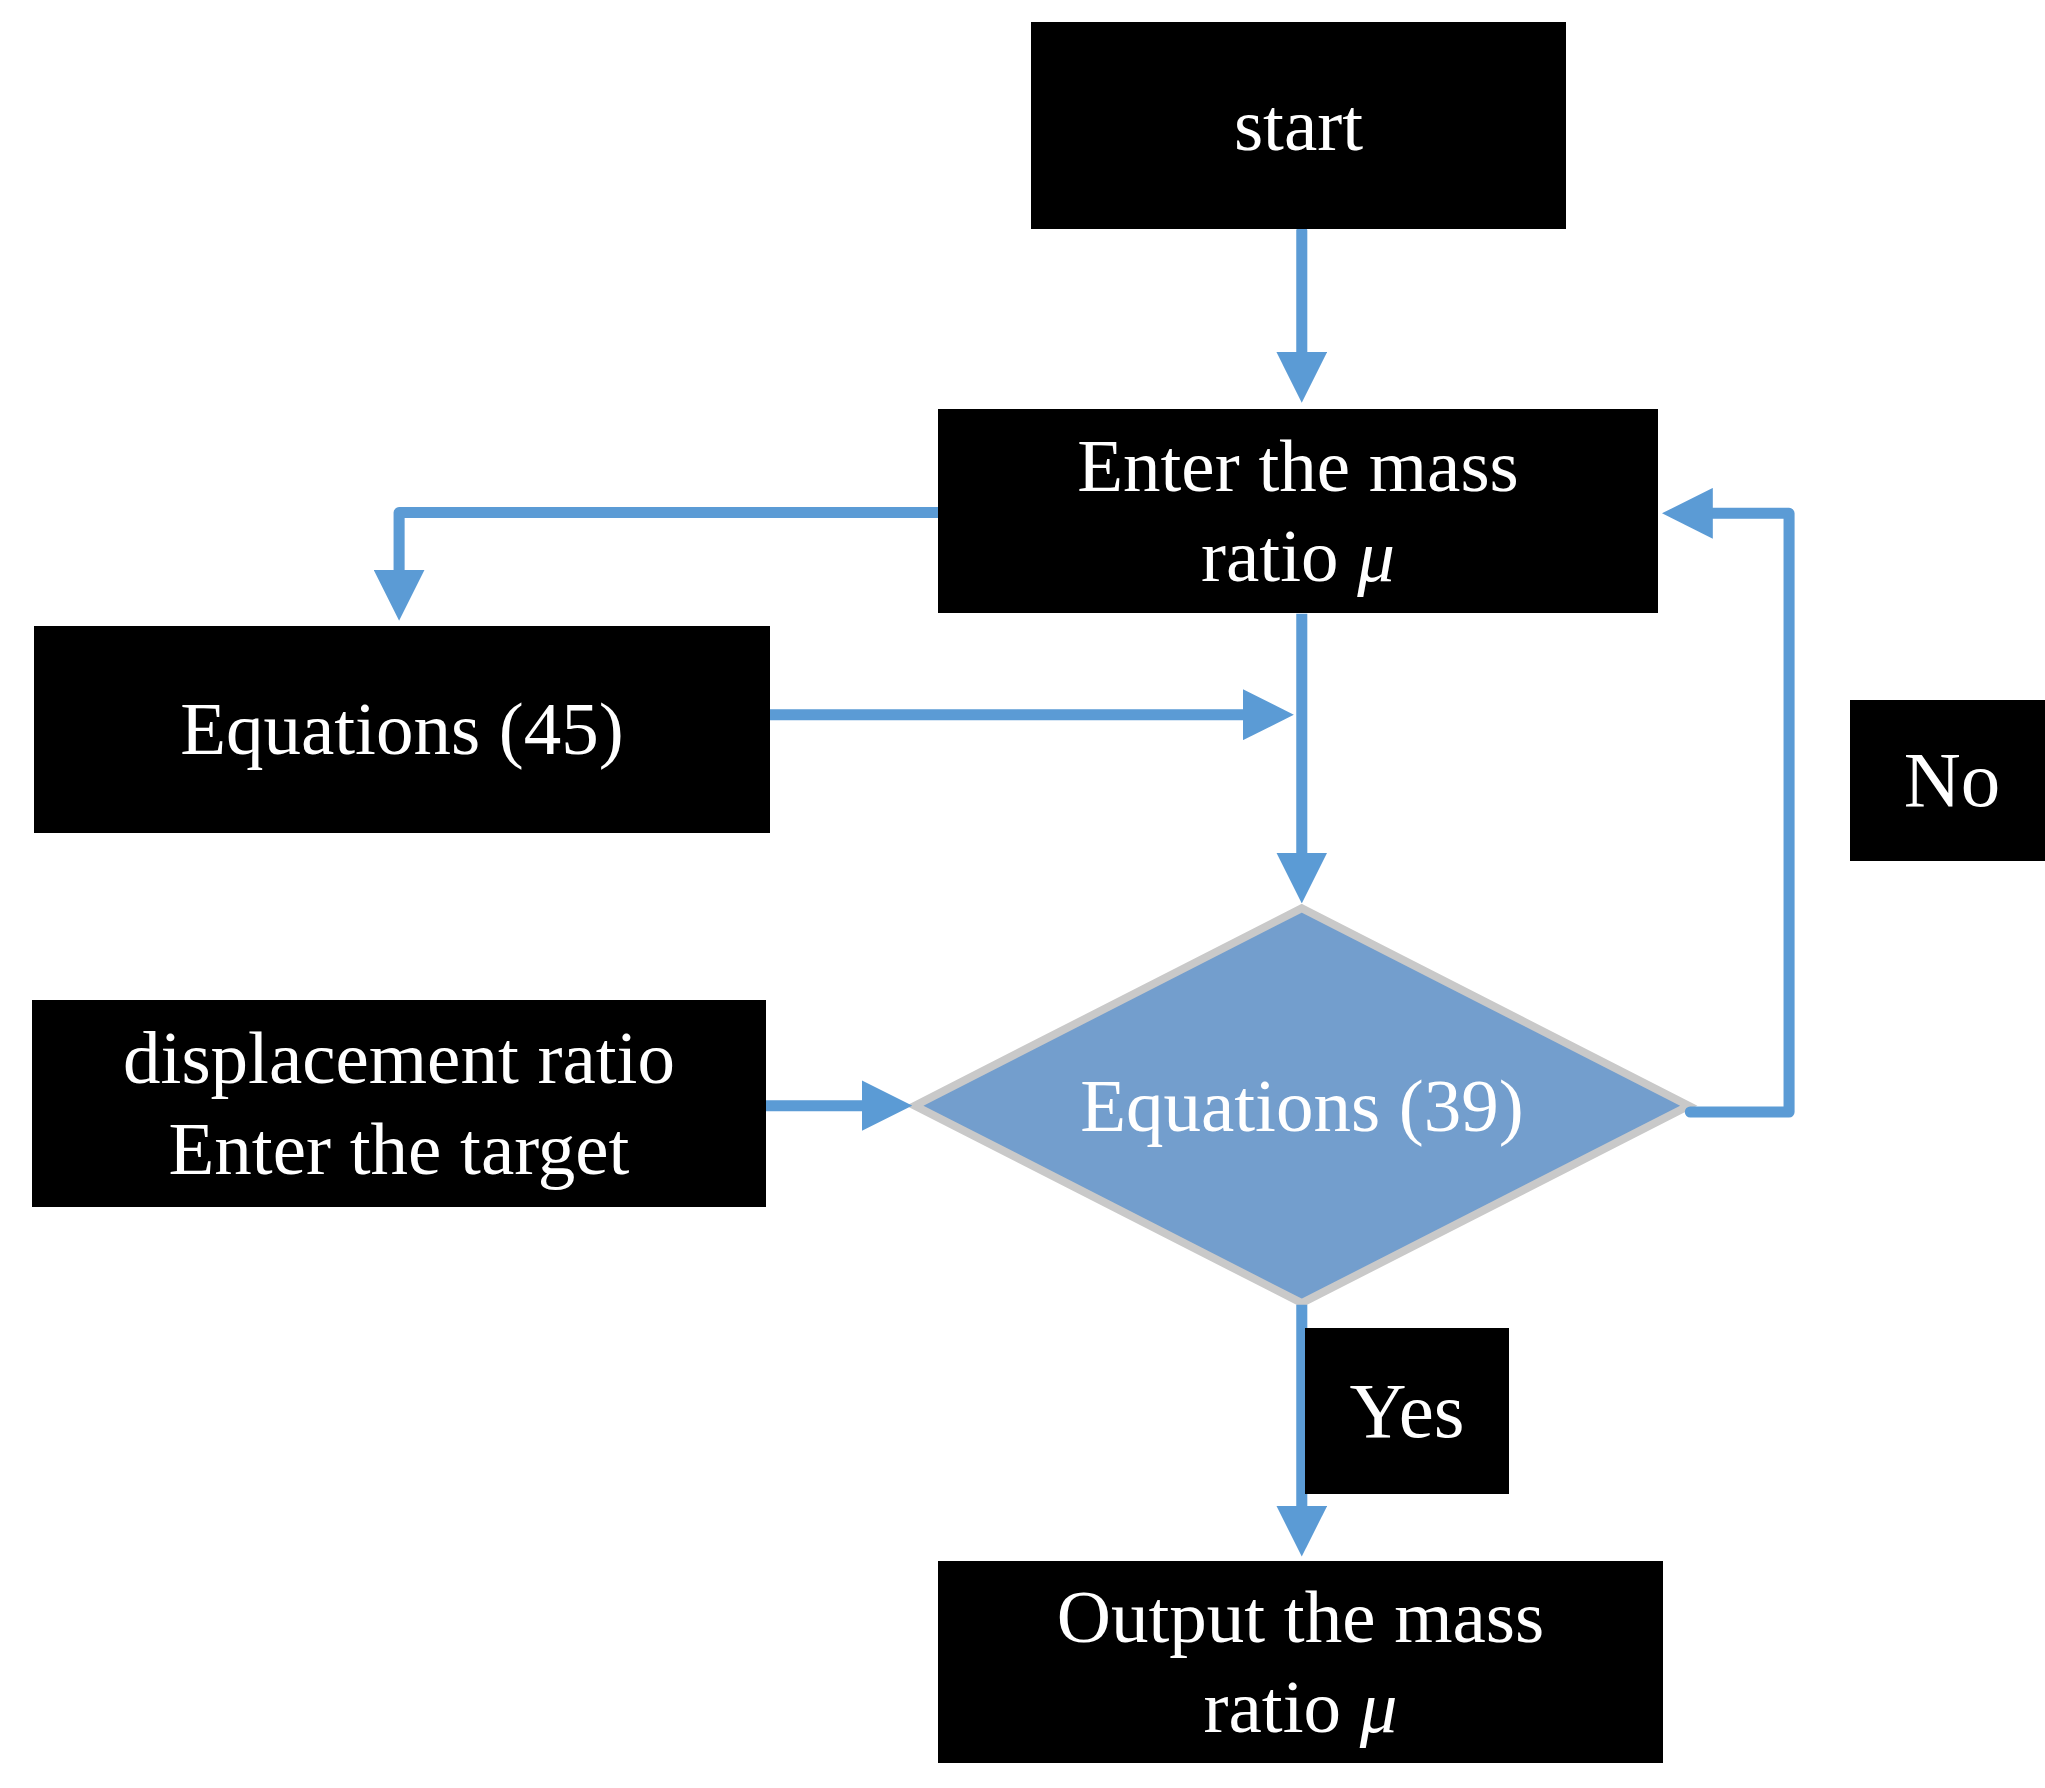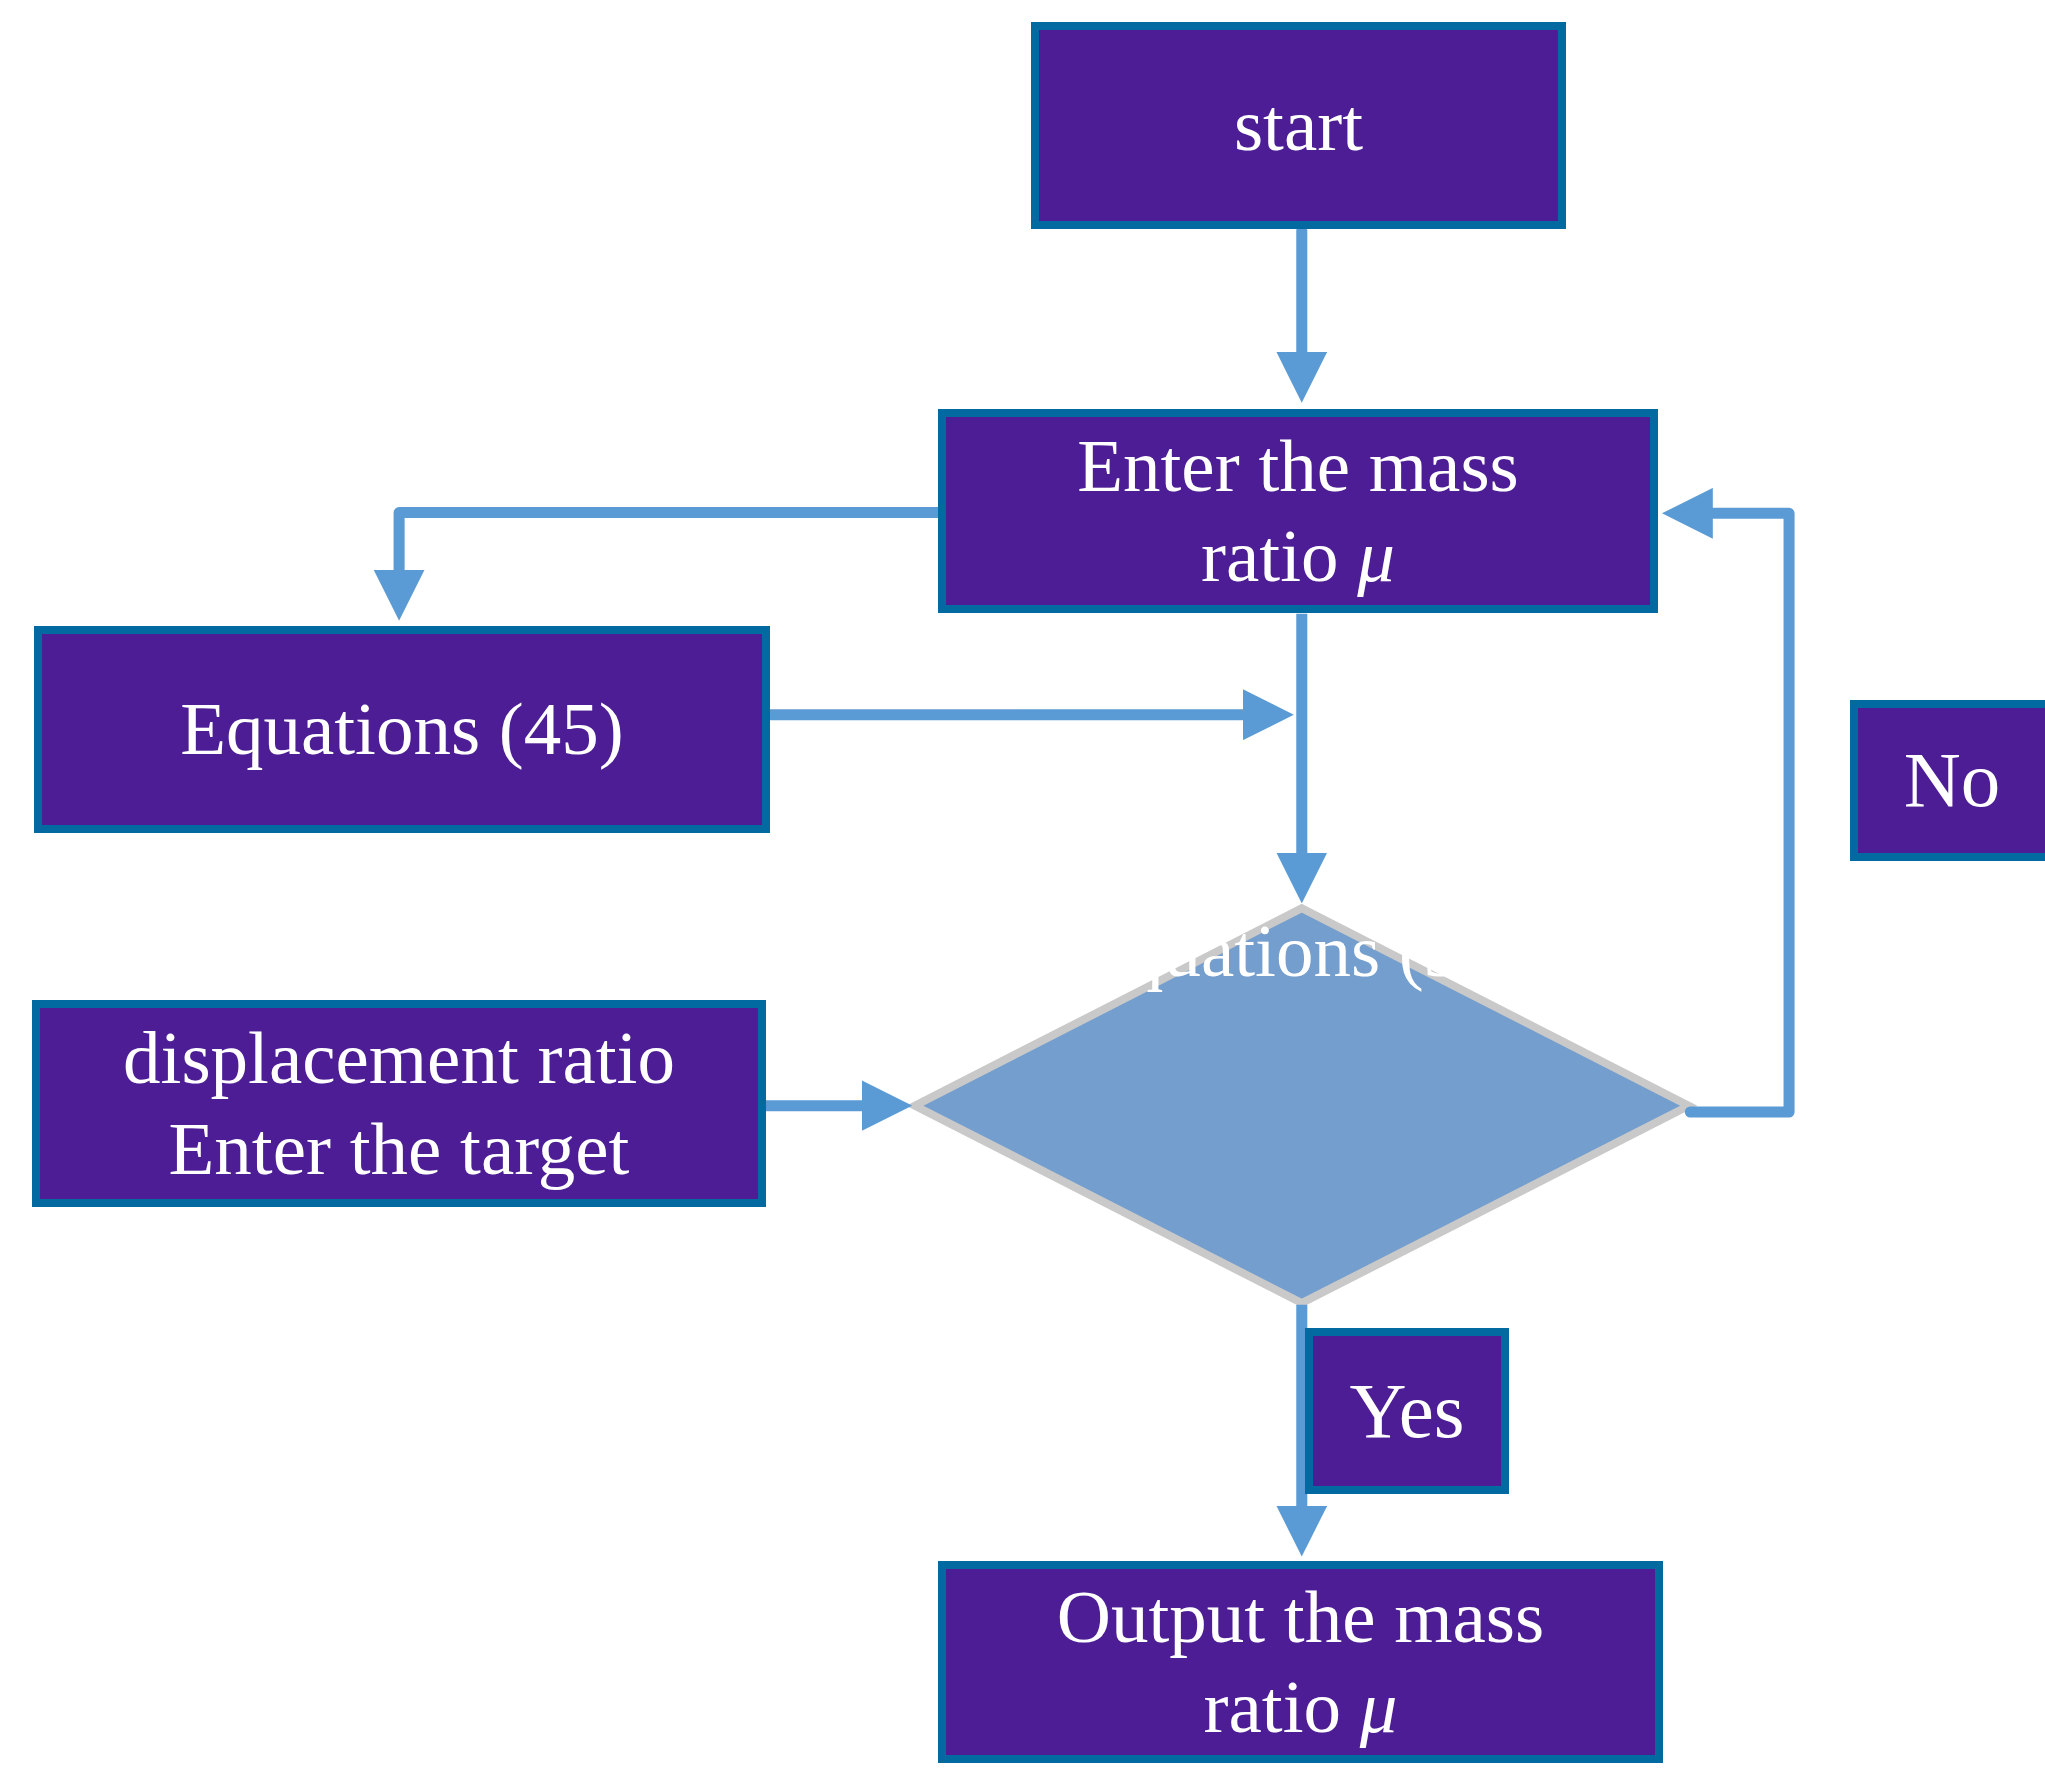--- a/index.html
+++ b/index.html
@@ -18,41 +18,42 @@
   #wires {
     position: absolute;
     left: 0;
     top: 0;
     width: 2046px;
     height: 1788px;
   }
   .node {
     position: absolute;
     box-sizing: border-box;
-    background: #4c1d95;
-    border: 8px solid #0369a1;
+    background: #000000;
+    border: 8px solid #000000;
     color: #ffffff;
     display: flex;
     flex-direction: column;
     align-items: center;
     justify-content: space-evenly;
     text-align: center;
     font-size: 75px;
     line-height: 1.1;
   }
   .node .ln {
     display: block;
     white-space: nowrap;
   }
   .sym {
     font-style: italic;
   }
   .diamond-label {
     position: absolute;
     display: flex;
+    align-items: center;
     justify-content: center;
     color: #ffffff;
     font-size: 75px;
     text-align: center;
     pointer-events: none;
   }
   .label-box {
     font-size: 79px;
   }
 </style>

